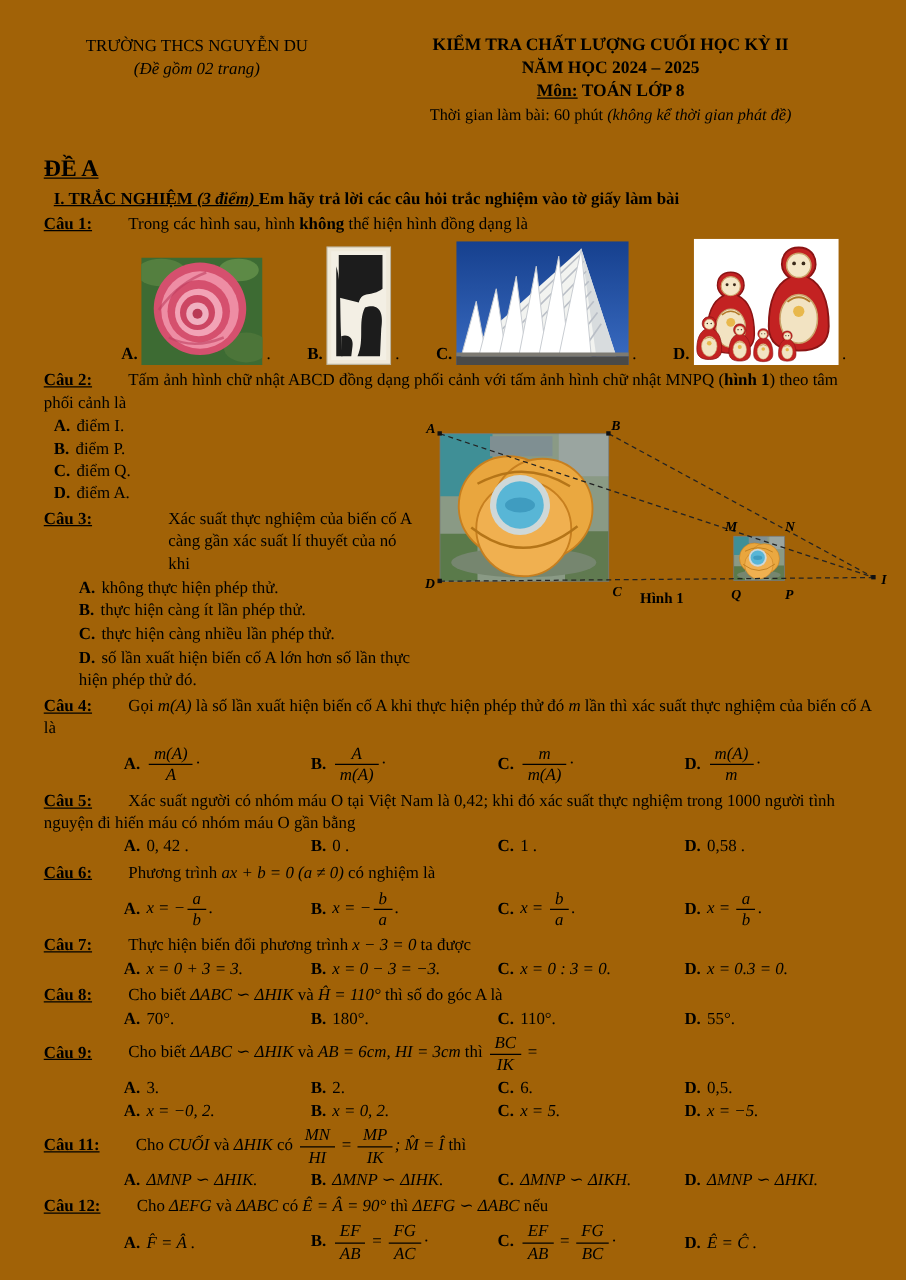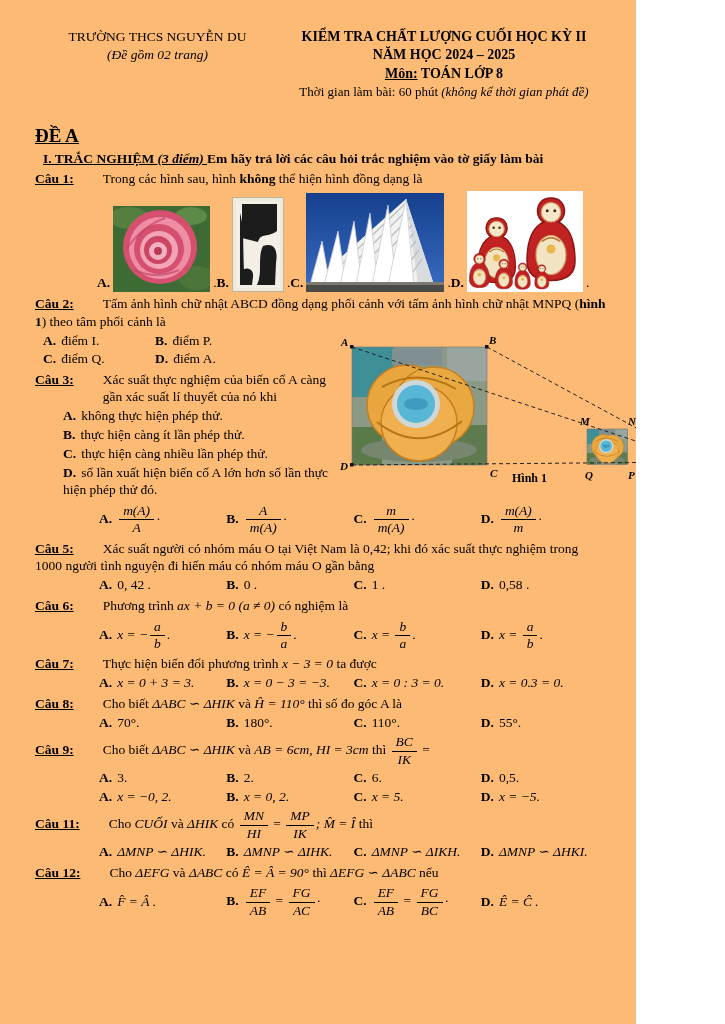--- a/index.html
+++ b/index.html
@@ -1,18 +1,18 @@
 <!DOCTYPE html>
 <html><head>
 <meta charset="utf-8">
 <style>
   html,body{margin:0;padding:0;background:#fff;}
   .page{
-    position:relative;width:636px;height:1024px;box-sizing:border-box;
-    padding:28px 28px 0 35px;background:#fdba74;color:#000;
+    position:relative;width:725px;height:1024px;box-sizing:border-box;
+    padding:28px 28px 0 35px;background:#a16207;color:#000;
     font-family:"Liberation Serif","DejaVu Serif","DejaVu Sans",serif;
     font-size:13.5px;line-height:1.32;overflow:hidden;
   }
   .b{font-weight:bold}.i{font-style:italic}.u{text-decoration:underline}
   .hdr{display:flex;}
   .hdr-left{width:245px;text-align:center;}
   .hdr-right{flex:1;text-align:center;}
   .t1{font-weight:bold;font-size:14px;}
   .time{font-size:13px;}
   .de-a{font-weight:bold;font-size:19px;text-decoration:underline;margin-top:22px;}
@@ -27,23 +27,23 @@
   .optrow .opt{flex:1;}
   .optrow.tall{margin-top:4px;margin-bottom:3px;align-items:center;}
   .optkey{font-weight:bold;margin-right:5px;}
   
   .imgrow{display:flex;align-items:flex-end;margin:3px 20px 2px 62px;justify-content:space-between;}
   .imgcell{display:flex;align-items:flex-end;gap:3px;}
   .imgcell svg{display:block;}
   
   .q23row{display:flex;margin-top:1px;}
   .q23left{width:302px;flex:none;}
-  .q2grid .r{display:flex;margin-left:8px;}
+  .q2grid .r{display:flex;margin-left:8px;flex-direction:column;}
   .q2grid .c1{width:112px;}
-  .q3head{display:flex;margin-top:3px;}
+  .q3head{display:flex;margin-top:3px;gap:32px;}
   .q3text{width:232px;}
   .q3opts{margin-left:28px;}
   .q3opts .o{margin-top:1px;}
   .figwrap{flex:1;position:relative;margin-top:2px;}
   .figwrap svg{display:block;}
 </style>
 </head>
 <body>
 
 <div class="page">
@@ -241,20 +241,23 @@
           <text x="291" y="91">N</text>
           <text x="248" y="145">Q</text>
           <text x="291" y="145">P</text>
           <text x="368" y="133">I</text>
         </g>
         <text x="175" y="148" font-family="Liberation Serif, DejaVu Serif, serif" font-size="12" font-weight="bold" fill="#000">Hình 1</text>
       </svg>
     </div>
   </div>
 
+  <div class="q">
+    <span class="qlabel">Câu 4:</span><span>Gọi </span><span class="math">m(A)</span><span> là số lần xuất hiện biến cố A khi thực hiện phép thử đó </span><span class="math">m</span><span> lần thì xác suất thực nghiệm của biến cố A là</span>
+  </div>
   <div class="optrow tall">
     <span class="opt"><span class="optkey">A.</span><span class="frac"><span class="num">m(A)</span><span class="den">A</span></span><span>·</span></span>
     <span class="opt"><span class="optkey">B.</span><span class="frac"><span class="num">A</span><span class="den">m(A)</span></span><span>·</span></span>
     <span class="opt"><span class="optkey">C.</span><span class="frac"><span class="num">m</span><span class="den">m(A)</span></span><span>·</span></span>
     <span class="opt"><span class="optkey">D.</span><span class="frac"><span class="num">m(A)</span><span class="den">m</span></span><span>·</span></span>
   </div>
 
   <div class="q">
     <span class="qlabel">Câu 5:</span><span>Xác suất người có nhóm máu O tại Việt Nam là 0,42; khi đó xác suất thực nghiệm trong 1000 người tình nguyện đi hiến máu có nhóm máu O gần bằng</span>
   </div>

